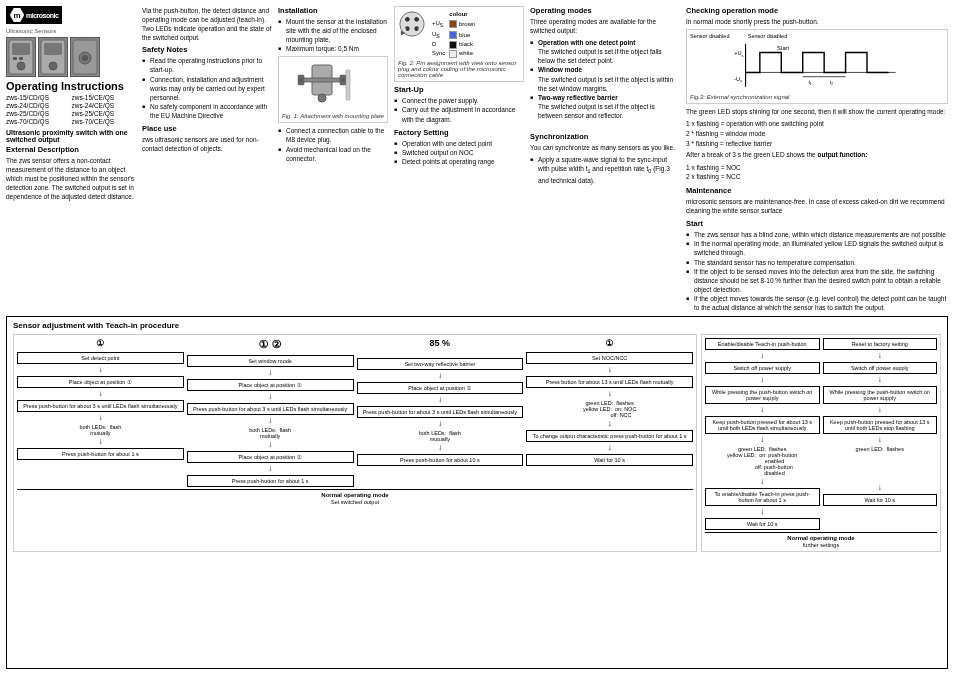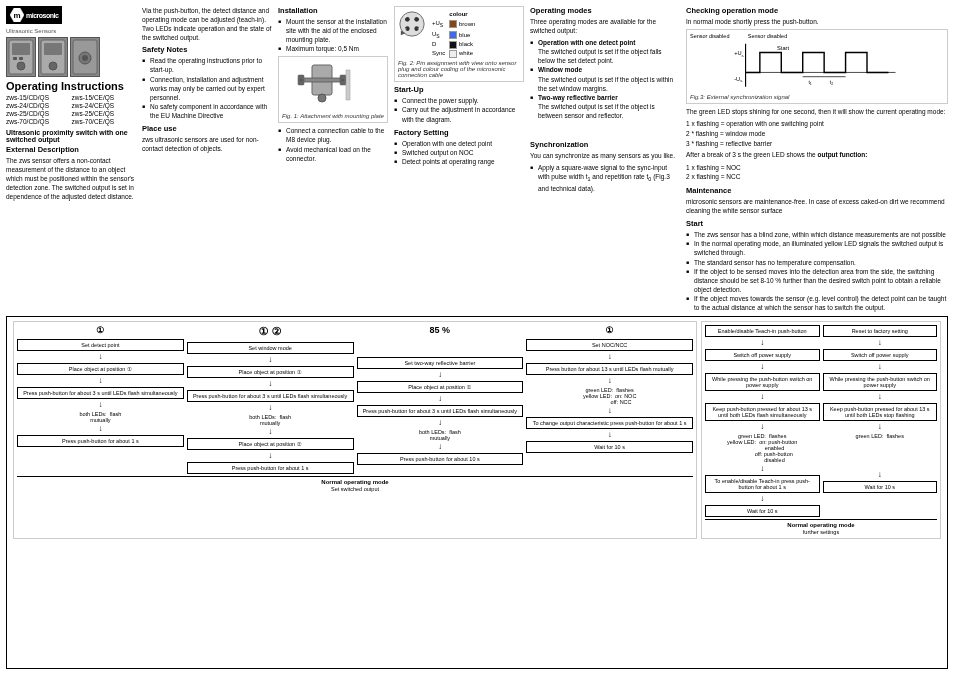--- a/index.html
+++ b/index.html
@@ -425,21 +425,21 @@
 
     <div class="col-right" style="min-width:130px; max-width:150px;">
       <div class="section-head">Operating modes</div>
       <div class="body-text">Three operating modes are available for the switched output:</div>
       <ul class="bullet-list">
         <li><strong>Operation with one detect point</strong><br>The switched output is set if the object falls below the set detect point.</li>
         <li><strong>Window mode</strong><br>The switched output is set if the object is within the set window margins.</li>
         <li><strong>Two-way reflective barrier</strong><br>The switched output is set if the object is between sensor and reflector.</li>
       </ul>
 
-      <div class="section-head" style="margin-top:20px;">Synchronization</div>
+      <div class="section-head" style="margin-top:12px;">Synchronization</div>
       <div class="body-text">You can synchronize as many sensors as you like.</div>
       <ul class="bullet-list">
         <li>Apply a square-wave signal to the sync-input with pulse width t<sub>1</sub> and repetition rate t<sub>0</sub> (Fig.3 and technical data).</li>
       </ul>
     </div>
 
     <div class="col-right" style="min-width:160px;">
       <div class="section-head">Checking operation mode</div>
       <div class="body-text">In normal mode shortly press the push-button.</div>
 
@@ -492,20 +492,21 @@
         <li>In the normal operating mode, an illuminated yellow LED signals the switched output is switched through.</li>
         <li>The standard sensor has no temperature compensation.</li>
         <li>If the object to be sensed moves into the detection area from the side, the switching distance should be set 8-10 % further than the desired switch point to obtain a reliable object detection.</li>
         <li>If the object moves towards the sensor (e.g. level control) the detect point can be taught to the actual distance at which the sensor has to switch the output.</li>
       </ul>
     </div>
 
   </div>
 
   <div class="teach-section">
+    <div class="teach-title">Sensor adjustment with Teach-in procedure</div>
     <div class="teach-content">
 
       <div class="teach-left">
         <div class="flow-diagrams">
 
           <div class="flow-col">
             <div style="font-size:9px; font-weight:bold; margin-bottom:2px;">①</div>
             <div class="flow-box">Set detect point</div>
             <div class="flow-arrow">↓</div>
             <div class="flow-box">Place object at position ①</div>
@@ -526,21 +527,21 @@
             <div class="flow-box">Press push-button for about 3 s until LEDs flash simultaneously</div>
             <div class="flow-arrow">↓</div>
             <div class="flow-text">both LEDs:&nbsp;&nbsp;flash<br>mutually</div>
             <div class="flow-arrow">↓</div>
             <div class="flow-box">Place object at position ②</div>
             <div class="flow-arrow">↓</div>
             <div class="flow-box">Press push-button for about 1 s</div>
           </div>
 
           <div class="flow-col">
-            <div style="font-size:9px; font-weight:bold; margin-bottom:20px;">85 %</div>
+            <div style="font-size:9px; font-weight:bold; margin-bottom:8px;">85 %</div>
             <div class="flow-box">Set two-way reflective barrier</div>
             <div class="flow-arrow">↓</div>
             <div class="flow-box">Place object at position ①</div>
             <div class="flow-arrow">↓</div>
             <div class="flow-box">Press push-button for about 3 s until LEDs flash simultaneously</div>
             <div class="flow-arrow">↓</div>
             <div class="flow-text">both LEDs:&nbsp;&nbsp;flash<br>mutually</div>
             <div class="flow-arrow">↓</div>
             <div class="flow-box">Press push-button for about 10 s</div>
           </div>

